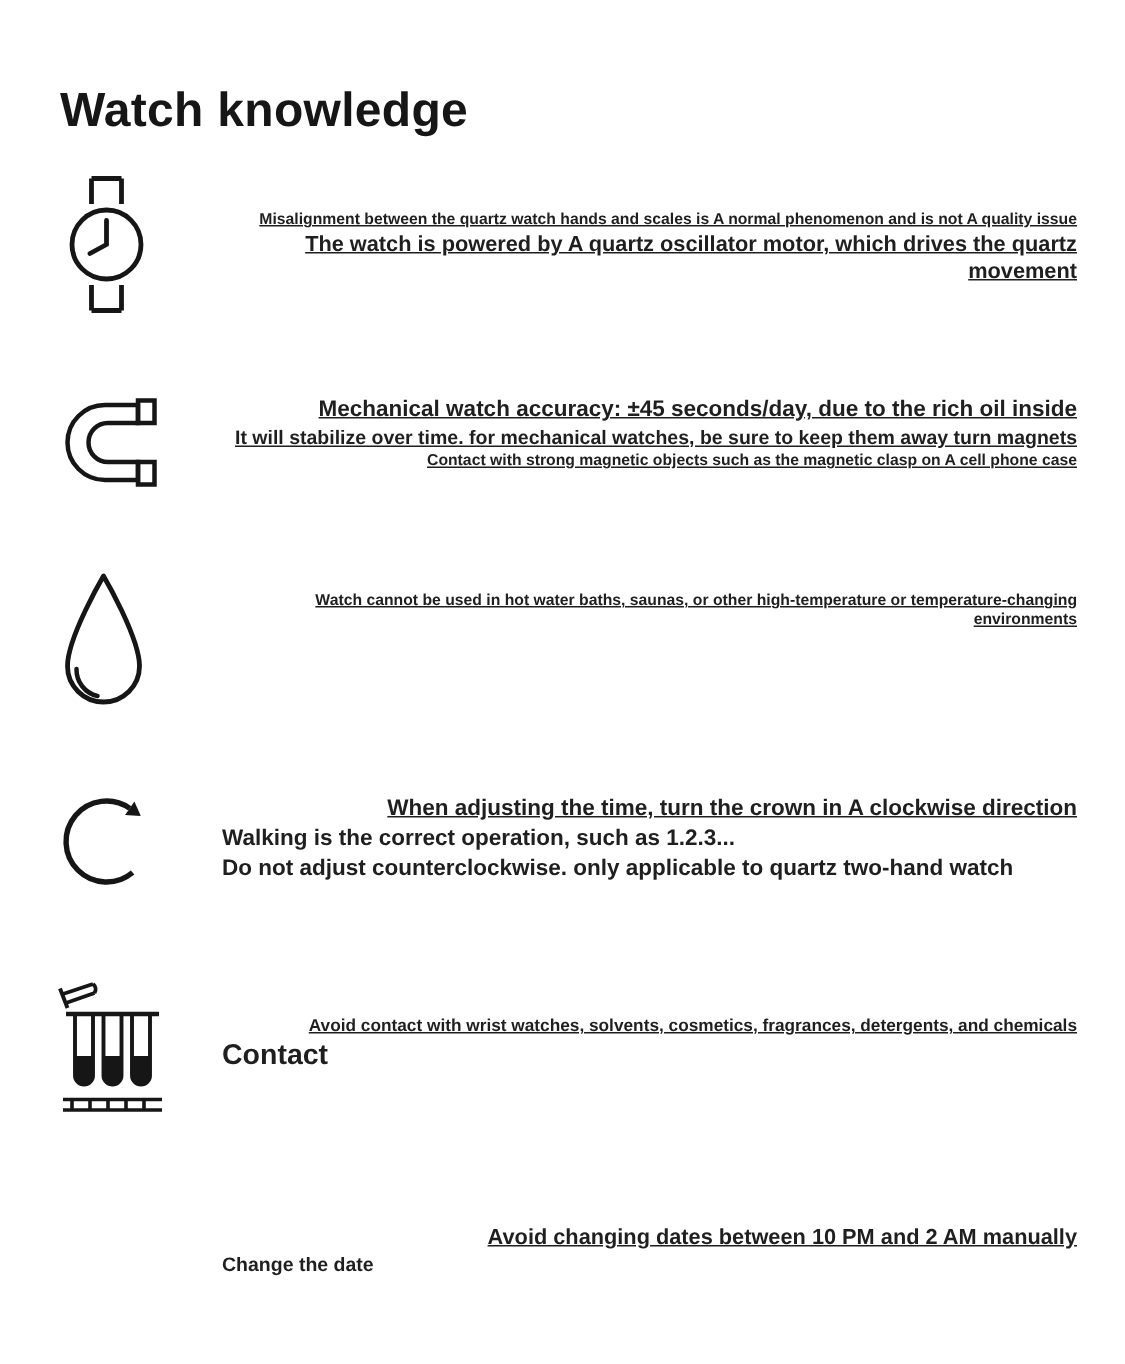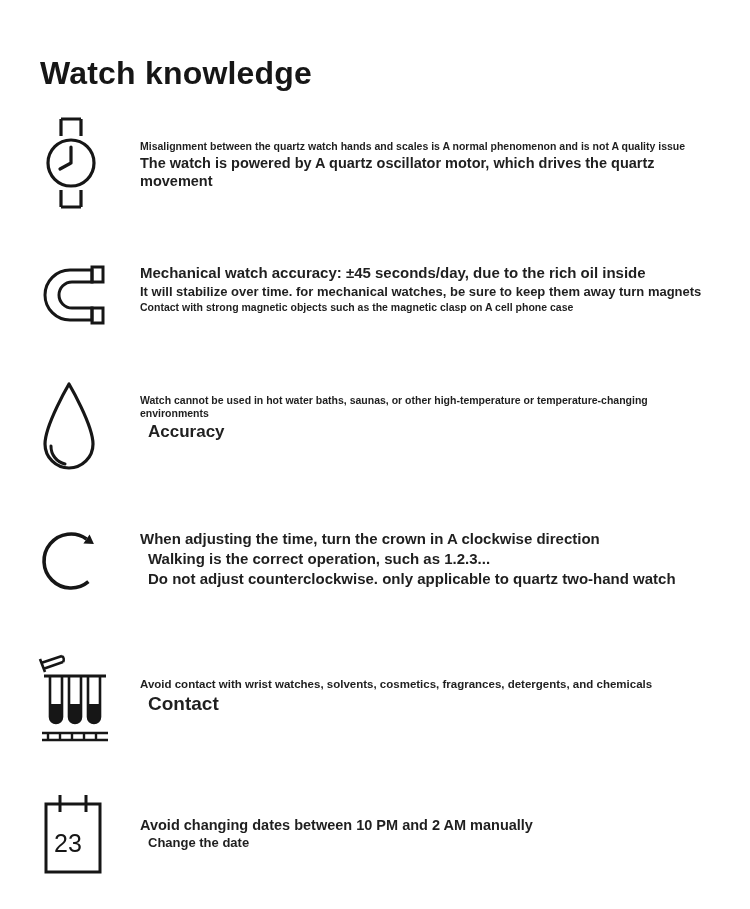--- a/index.html
+++ b/index.html
@@ -14,21 +14,21 @@
   .page-title {
     position:absolute; left:40px; top:34px;
     font-size:32px; font-weight:700; letter-spacing:.2px; color:#161616;
   }
   .section { position:absolute; left:0; width:750px; height:130px; }
   .icon { position:absolute; display:block; }
   .icon svg { display:block; }
   .text { position:absolute; left:140px; width:578px; }
   .ln { line-height:1.25; }
   .ln + .ln { margin-top:1px; }
-  .al-c { text-align:left; }
+  .al-c { text-align:right;text-decoration:underline; }
   .al-l { text-align:left; padding-left:8px; }
   .t-xs  { font-size:10.5px; font-weight:700; }
   .t-sm  { font-size:11.5px; font-weight:700; }
   .t-md  { font-size:13px;   font-weight:700; }
   .t-lg  { font-size:14.5px; font-weight:700; }
   .t-xl  { font-size:15px;   font-weight:700; }
   .t-h13 { font-size:13px;   font-weight:700; }
   .t-h17 { font-size:17px;   font-weight:700; }
   .t-h19 { font-size:19px;   font-weight:700; }
   .s1 { top:112px; } .s1 .icon { left:42px; top:2px; }  .s1 .text { top:28px; }
@@ -76,21 +76,20 @@
 
 <div class="section s3">
   <span class="icon">
     <svg width="62" height="100" viewBox="0 0 62 100" fill="none" stroke="#161616" stroke-width="3.2" stroke-linejoin="round">
       <path d="M31 6 C31 6 7 47 7 66 A24 24 0 0 0 55 66 C55 47 31 6 31 6 Z"></path>
       <path d="M13 68 A18 18 0 0 0 27 86" stroke-width="3" stroke-linecap="round"></path>
     </svg>
   </span>
   <div class="text">
     <div class="ln t-xs al-c">Watch cannot be used in hot water baths, saunas, or other high-temperature or temperature-changing environments</div>
-    <div class="ln t-h17 al-l">Accuracy</div>
   </div>
 </div>
 
 <div class="section s4">
   <span class="icon">
     <svg width="66" height="78" viewBox="0 0 66 78" fill="none" stroke="#161616" stroke-width="3.6">
       <path d="M50.4 61.7 A27 27 0 1 1 48.5 18.9"></path>
       <polygon points="55.9,24 45.4,23.4 51.6,14.4" fill="#161616" stroke="none"></polygon>
     </svg>
   </span>
@@ -115,24 +114,17 @@
       <path d="M4 86 H70 M4 93 H70 M10 86 V93 M22 86 V93 M34 86 V93 M46 86 V93 M58 86 V93" stroke-width="2.4"></path>
     </svg>
   </span>
   <div class="text">
     <div class="ln t-sm al-c">Avoid contact with wrist watches, solvents, cosmetics, fragrances, detergents, and chemicals</div>
     <div class="ln t-h19 al-l">Contact</div>
   </div>
 </div>
 
 <div class="section s6">
-  <span class="icon">
-    <svg width="62" height="86" viewBox="0 0 62 86" fill="none" stroke="#161616" stroke-width="3">
-      <rect x="4" y="12" width="54" height="68"></rect>
-      <path d="M18 3 V20 M44 3 V20"></path>
-      <text class="cal-num" x="12" y="60" font-size="25" fill="#161616" stroke="none">23</text>
-    </svg>
-  </span>
   <div class="text">
     <div class="ln t-lg al-c">Avoid changing dates between 10 PM and 2 AM manually</div>
     <div class="ln t-h13 al-l">Change the date</div>
   </div>
 </div>
 
 </body></html>

